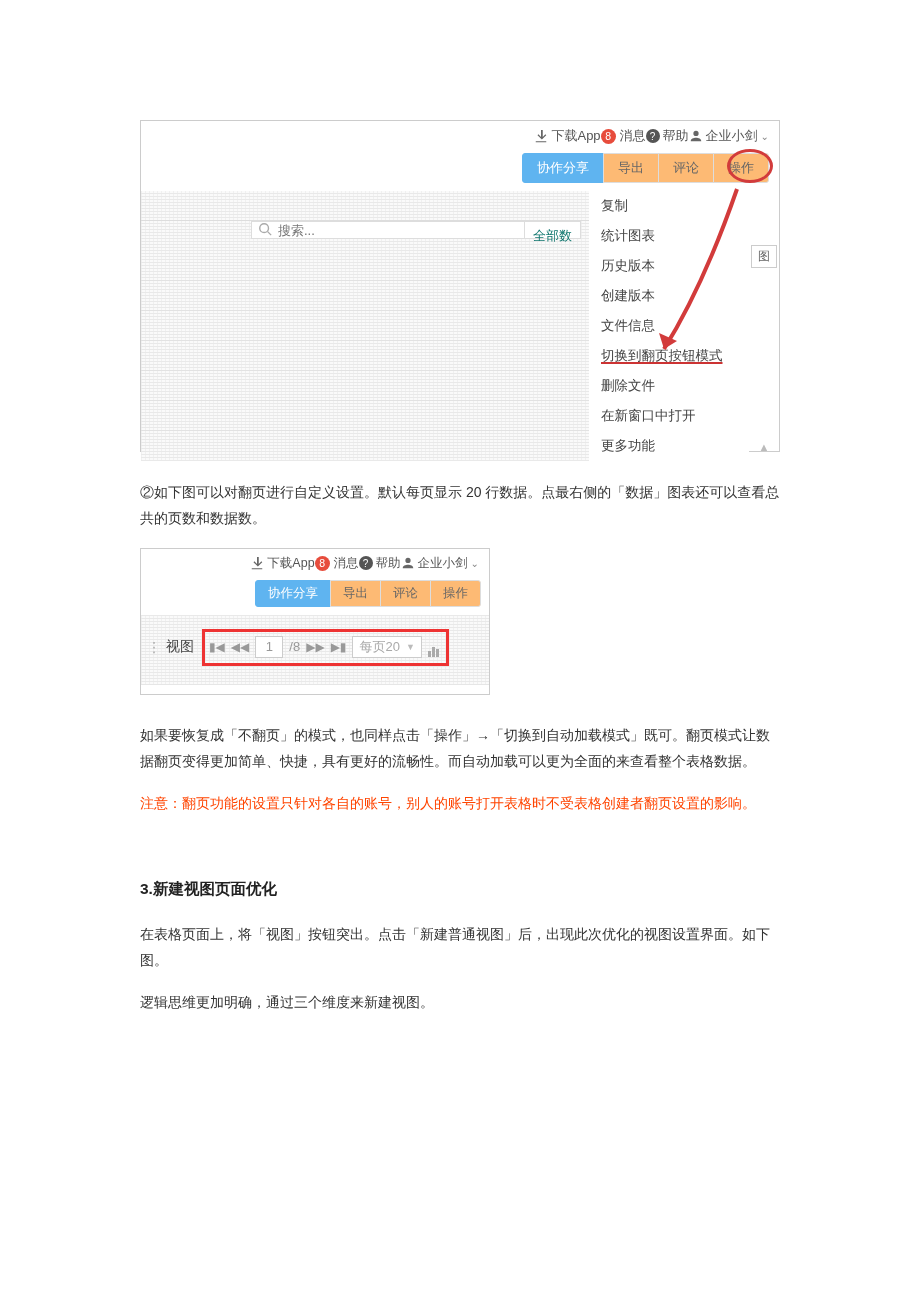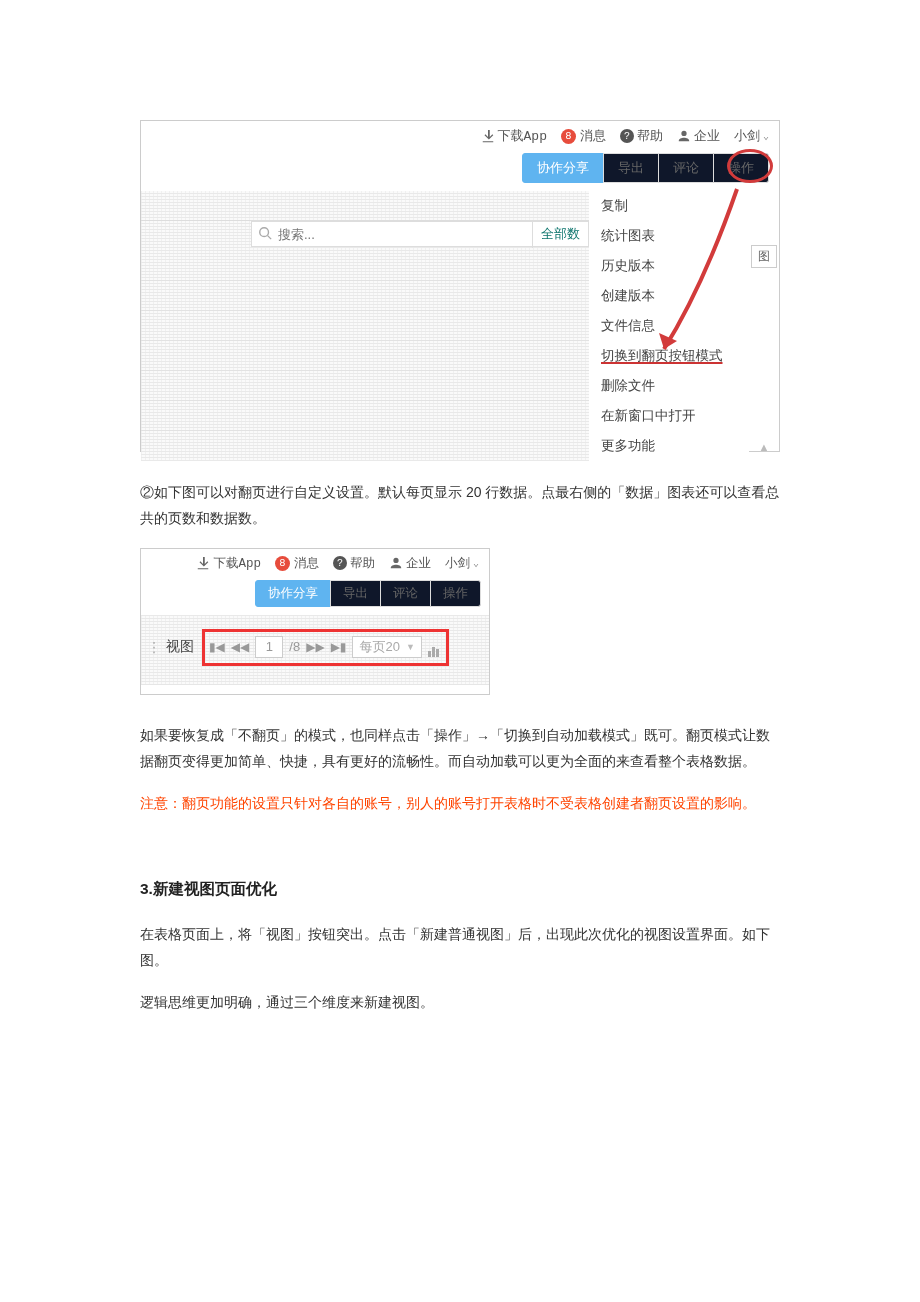--- a/index.html
+++ b/index.html
@@ -21,41 +21,40 @@
     .hatched {
       background-image: repeating-linear-gradient(0deg, #e9e9e9 0, #e9e9e9 1px, transparent 1px, transparent 3px),
                         repeating-linear-gradient(90deg, #f0f0f0 0, #f0f0f0 1px, transparent 1px, transparent 4px);
       background-color: #fafafa;
     }
 
     
     .fig1 { height: 332px; }
     .topbar {
       display: flex; align-items: flex-end; justify-content: flex-end;
-      gap: 14px; padding: 6px 10px;
+      padding: 6px 10px;
       font-size: 13px;
-      font-family: Liberation Mono, monospace;
     }
     .topbar .item { display: inline-flex; align-items: center; gap: 3px; color: #555; }
     .ico-svg { width: 14px; height: 14px; fill: #666; flex: none; }
     .badge8 {
       display: inline-flex; width: 15px; height: 15px; border-radius: 50%;
       background: #e74c3c; color: #fff; font-size: 10.5px; align-items: center; justify-content: center;
       margin-right: 1px;
     }
     .qmark { display: inline-flex; width: 14px; height: 14px; border-radius: 50%; background: #555; color: #fff; font-size: 10px; align-items: center; justify-content: center; }
     .chev { font-size: 10px; color: #888; }
 
     .toolbar {
       display: flex; justify-content: flex-end; gap: 0;
       padding: 2px 10px 8px 10px;
       position: relative;
     }
     .tbtn {
-      border: 1px solid #ddd; background: #0f172a;
+      border: 1px solid #ddd; background: #fdba74;
       padding: 5px 14px; font-size: 13px; color: #666;
       margin-left: -1px;
     }
     .tbtn.primary { background: #5fb4f0; border-color: #5fb4f0; color: #fff; border-radius: 3px 0 0 3px; }
     .tbtn.last { border-radius: 0 3px 3px 0; }
 
     .circle-mark {
       position: absolute; top: 28px; right: 6px;
       width: 46px; height: 34px; border: 3px solid #d23b3b; border-radius: 50%;
       pointer-events: none; z-index: 5;
@@ -78,23 +77,23 @@
     .dd-hl { text-decoration: underline; text-decoration-color: #cc3333; text-decoration-thickness: 2px; text-underline-offset: 2px; }
 
     .rightcol {
       width: 30px; display: flex; flex-direction: column; justify-content: space-between;
       padding: 54px 2px 8px 2px;
     }
     .tu { border: 1px solid #ccc; font-size: 12px; padding: 2px 3px; color: #666; background: #fff; text-align: center; }
     .scroll-caret { color: #bbb; text-align: center; font-size: 11px; }
 
     .search-row {
-      position: absolute; top: 0; left: 110px; right: 0;
-      display: flex; align-items: center; border: 1px solid #ddd;
-      background: #fff; height: 26px;
+      position: absolute; top: 0; left: 110px; right: 8px;
+      display: flex; border: 1px solid #ddd;
+      background: #fff; height: 18px;
     }
     .search-row .mag { color: #aaa; padding: 0 6px; }
     .search-row input {
       flex: 1; border: none; outline: none; font-size: 13px; color: #999;
     }
     .allbtn { border-left: 1px solid #ddd; padding: 0 8px; color: #0f766e; font-size: 13px; line-height: 28px; }
 
     .grid-lines .gl {
       border-bottom: 1px solid #e2e2e2;
     }

